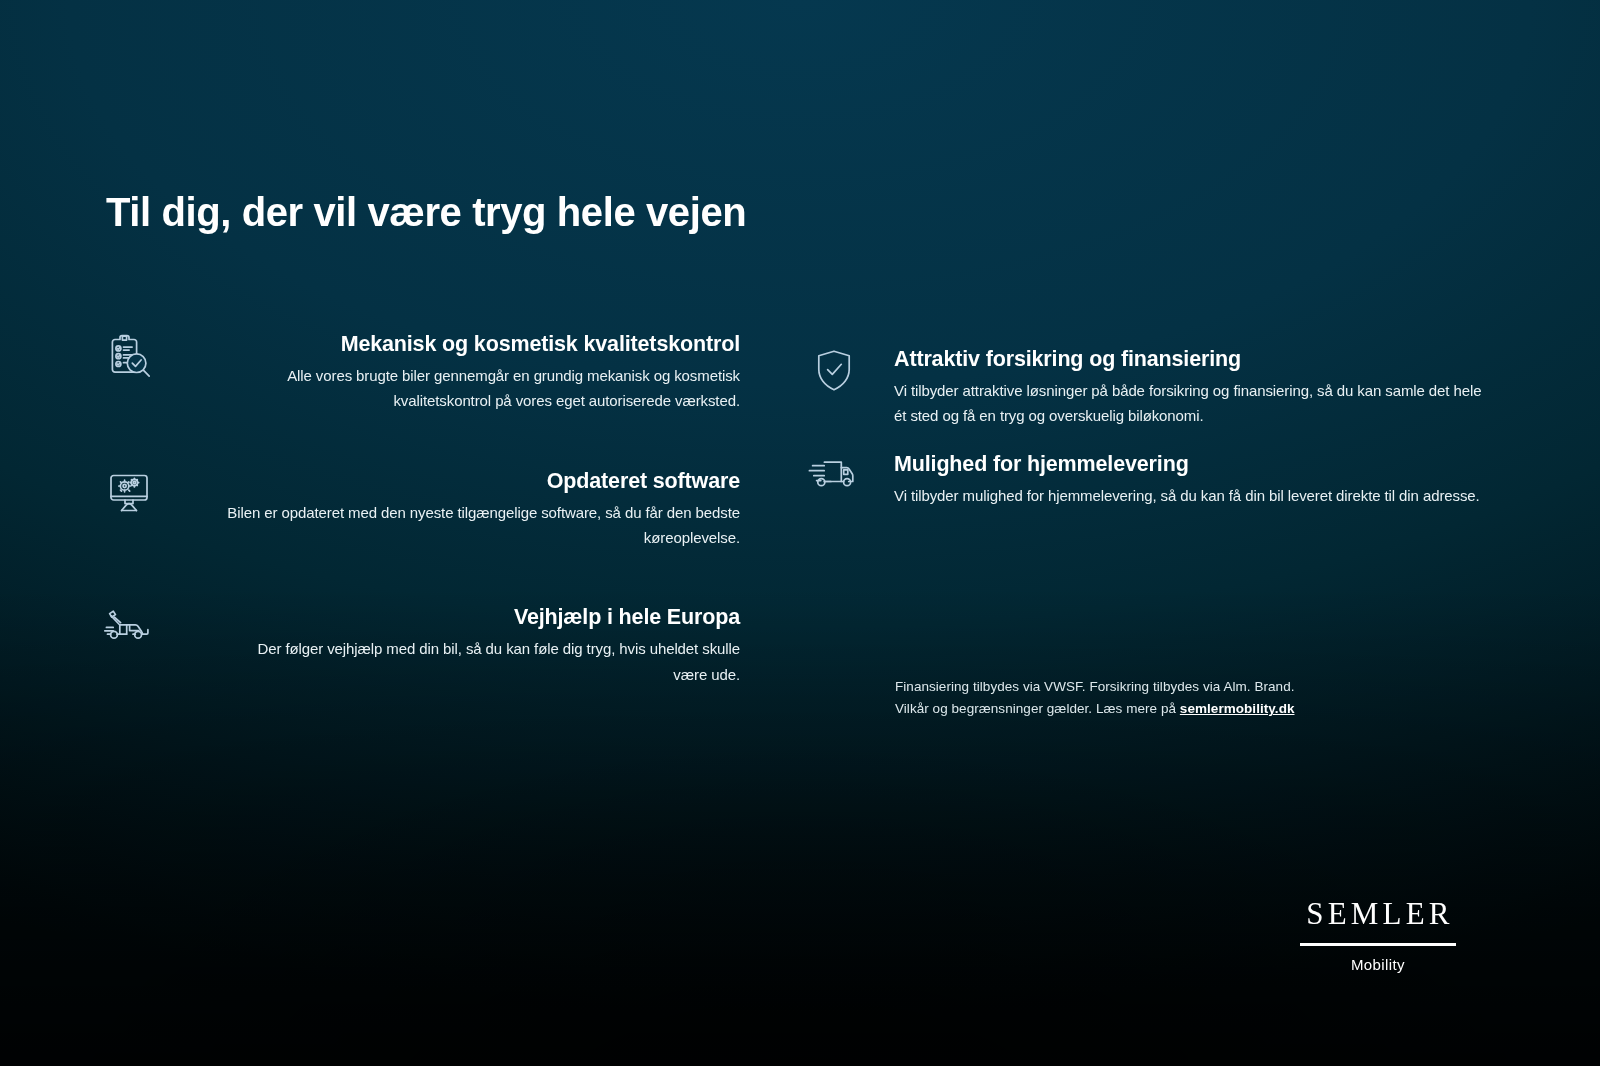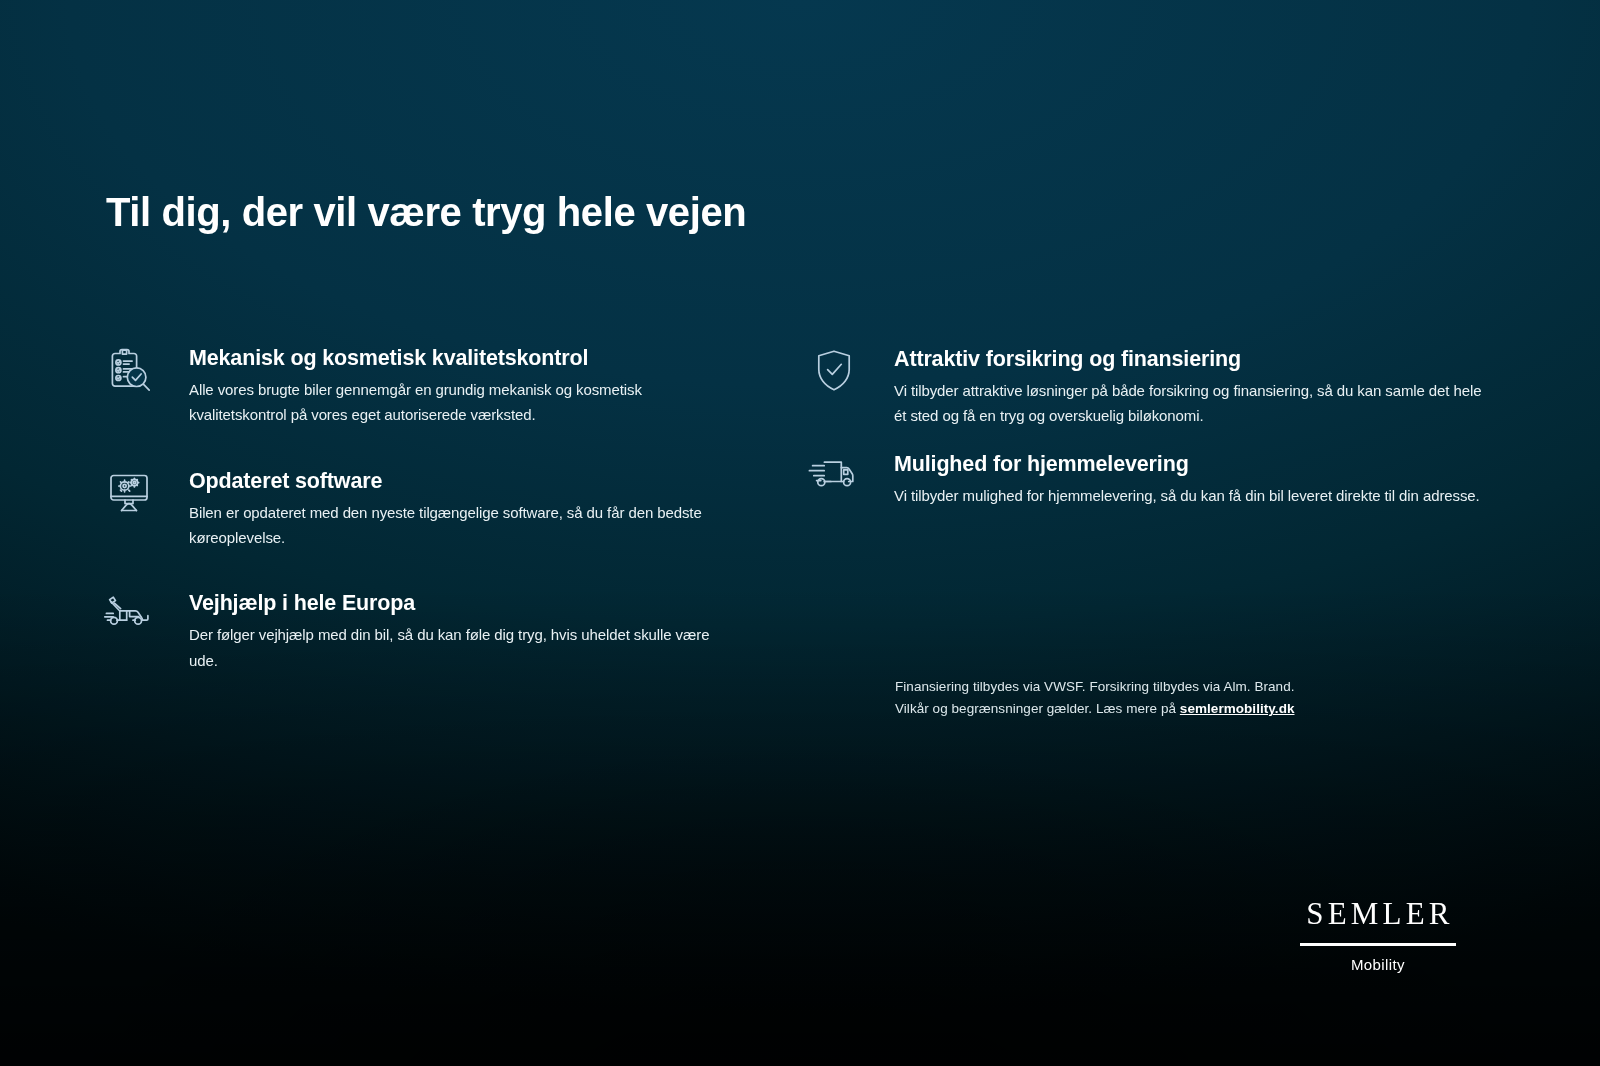--- a/index.html
+++ b/index.html
@@ -35,25 +35,25 @@
   .headline {
     position:absolute;
     left:106px; top:190px;
     font-size:40px;
     font-weight:bold;
     letter-spacing:-.4px;
     color:#ffffff;
   }
 
   .col { position:absolute; }
-  .col-left  { left:100px; top:345px; width:640px; }
+  .col-left  { left:100px; top:331px; width:640px;text-align:right; }
   .col-right { left:805px; top:346px; width:680px; }
 
   .feature { position:relative; display:flex; align-items:flex-start; }
-  .col-left  .feature + .feature { margin-top:40px; }
+  .col-left  .feature + .feature { margin-top:54px;gap:38px; }
   .col-right .feature + .feature { margin-top:22px; }
 
   .feature-icon {
     flex:0 0 58px;
     width:58px; height:50px;
     display:flex; align-items:flex-start; justify-content:center;
     padding-top:2px;
   }
   .feature-icon svg { display:block; }
 

